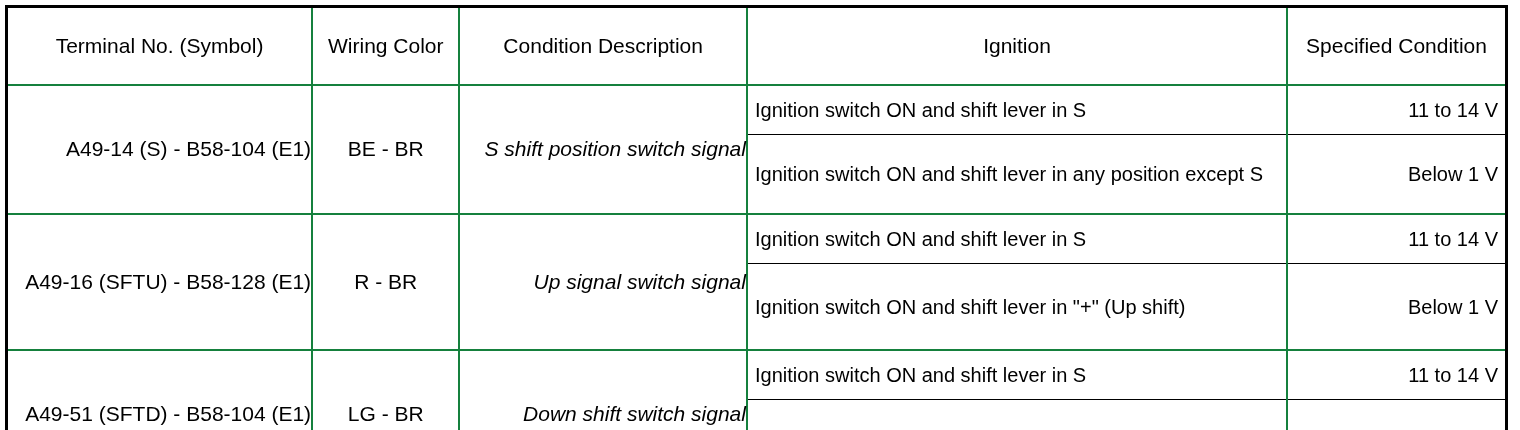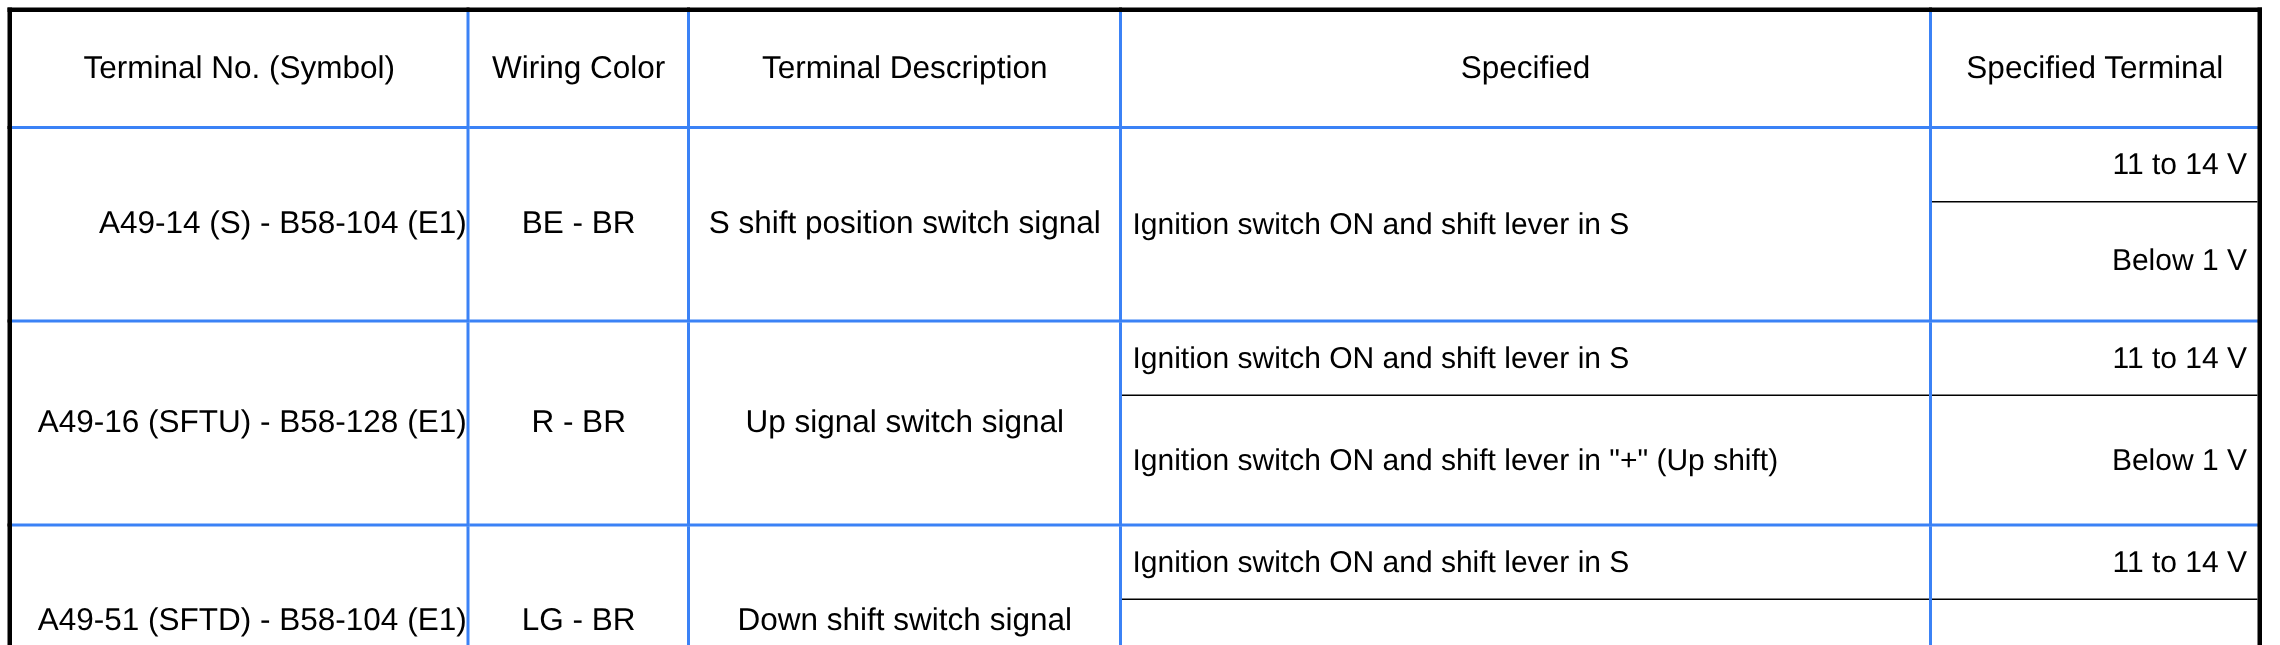--- a/index.html
+++ b/index.html
@@ -28,21 +28,21 @@
     top: 5px;
     width: 1503px;
     border-collapse: collapse;
     table-layout: fixed;
     background: #ffffff;
     border: 3px solid #000000;
   }
 
   table.spec-table td,
   table.spec-table th {
-    border: 2px solid #3b82f6;
+    border: 2px solid #15803d;
     padding: 0;
     vertical-align: middle;
     font-weight: normal;
     font-size: 21px;
     line-height: 1.18;
     color: #000000;
   }
 
   
   thead th {
@@ -64,22 +64,23 @@
   
   .cell-terminal {
     text-align: right;
     padding: 4px 8px;
   }
   .cell-wiring {
     text-align: center;
     padding: 4px 6px;
   }
   .cell-desc {
-    text-align: center;
+    text-align: right;
     padding: 4px 8px;
+    font-style: italic;
   }
 
   
   .subcell {
     padding: 0;
     border: 2px solid #000000;
   }
   table.sub {
     width: 100%;
     border-collapse: collapse;
@@ -122,38 +123,41 @@
       <col class="col-wiring">
       <col class="col-desc">
       <col class="col-condition">
       <col class="col-specified">
     </colgroup>
 
     <thead>
       <tr>
         <th>Terminal No. (Symbol)</th>
         <th>Wiring Color</th>
-        <th>Terminal Description</th>
-        <th>Specified</th>
-        <th>Specified Terminal</th>
+        <th>Condition Description</th>
+        <th>Ignition</th>
+        <th>Specified Condition</th>
       </tr>
     </thead>
 
     <tbody>
 
       <tr class="r1">
         <td class="cell-terminal">A49-14 (S) - B58-104 (E1)</td>
         <td class="cell-wiring">BE - BR</td>
         <td class="cell-desc">S shift position switch signal</td>
         <td class="subcell">
           <table class="sub">
             <tbody>
                 <tr>
                   <td class="sub-condition sub-a">Ignition switch ON and shift lever in S</td>
                 </tr>
+            <tr>
+                  <td class="sub-condition sub-b">Ignition switch ON and shift lever in any position except S</td>
+                </tr>
           </tbody>
             </table>
         </td>
         <td class="subcell">
           <table class="sub">
             <tbody>
                 <tr>
                   <td class="sub-specified sub-a">11 to 14 V</td>
                 </tr>
             <tr>

